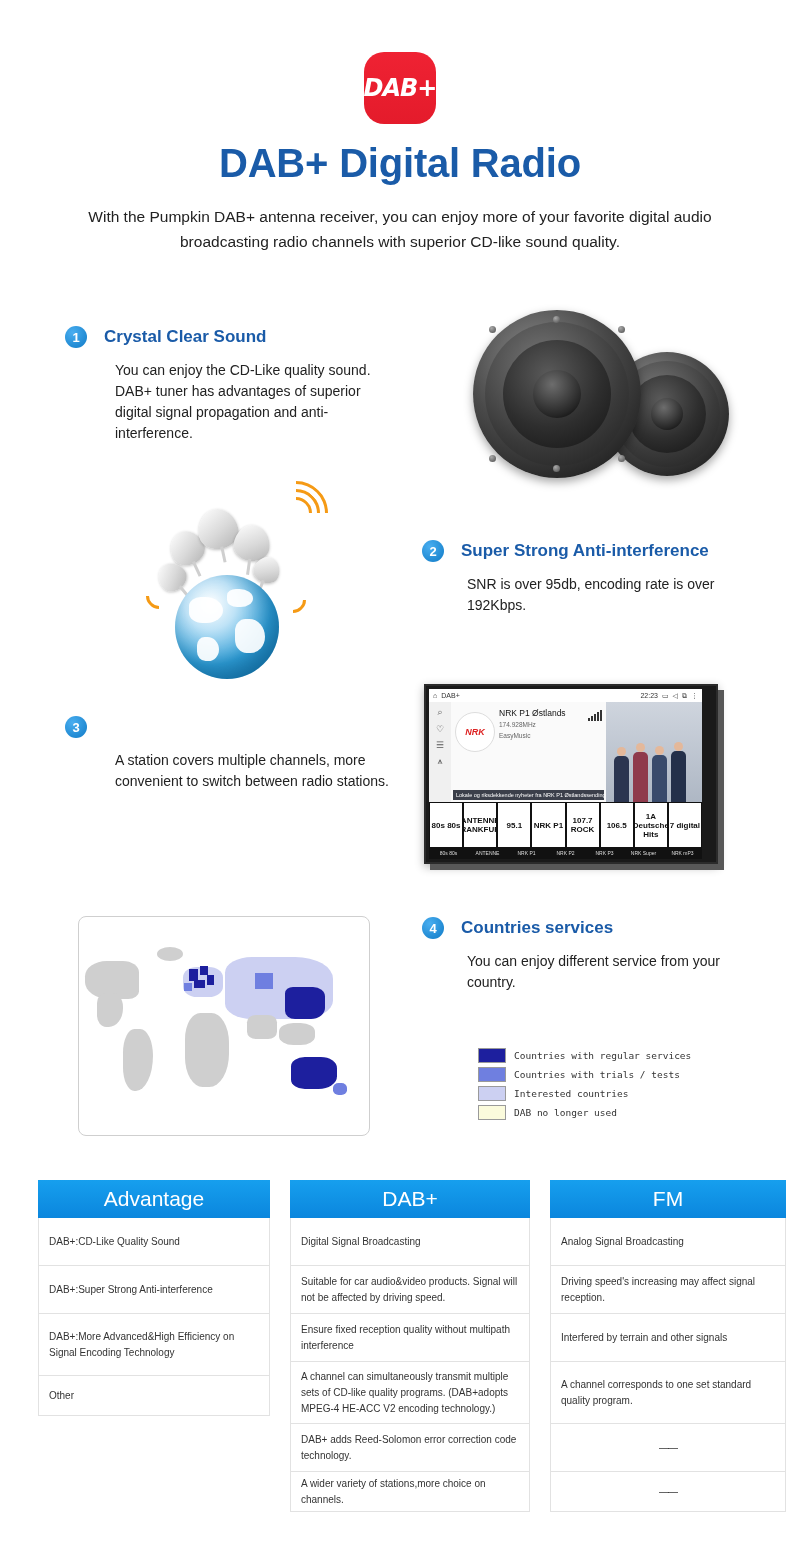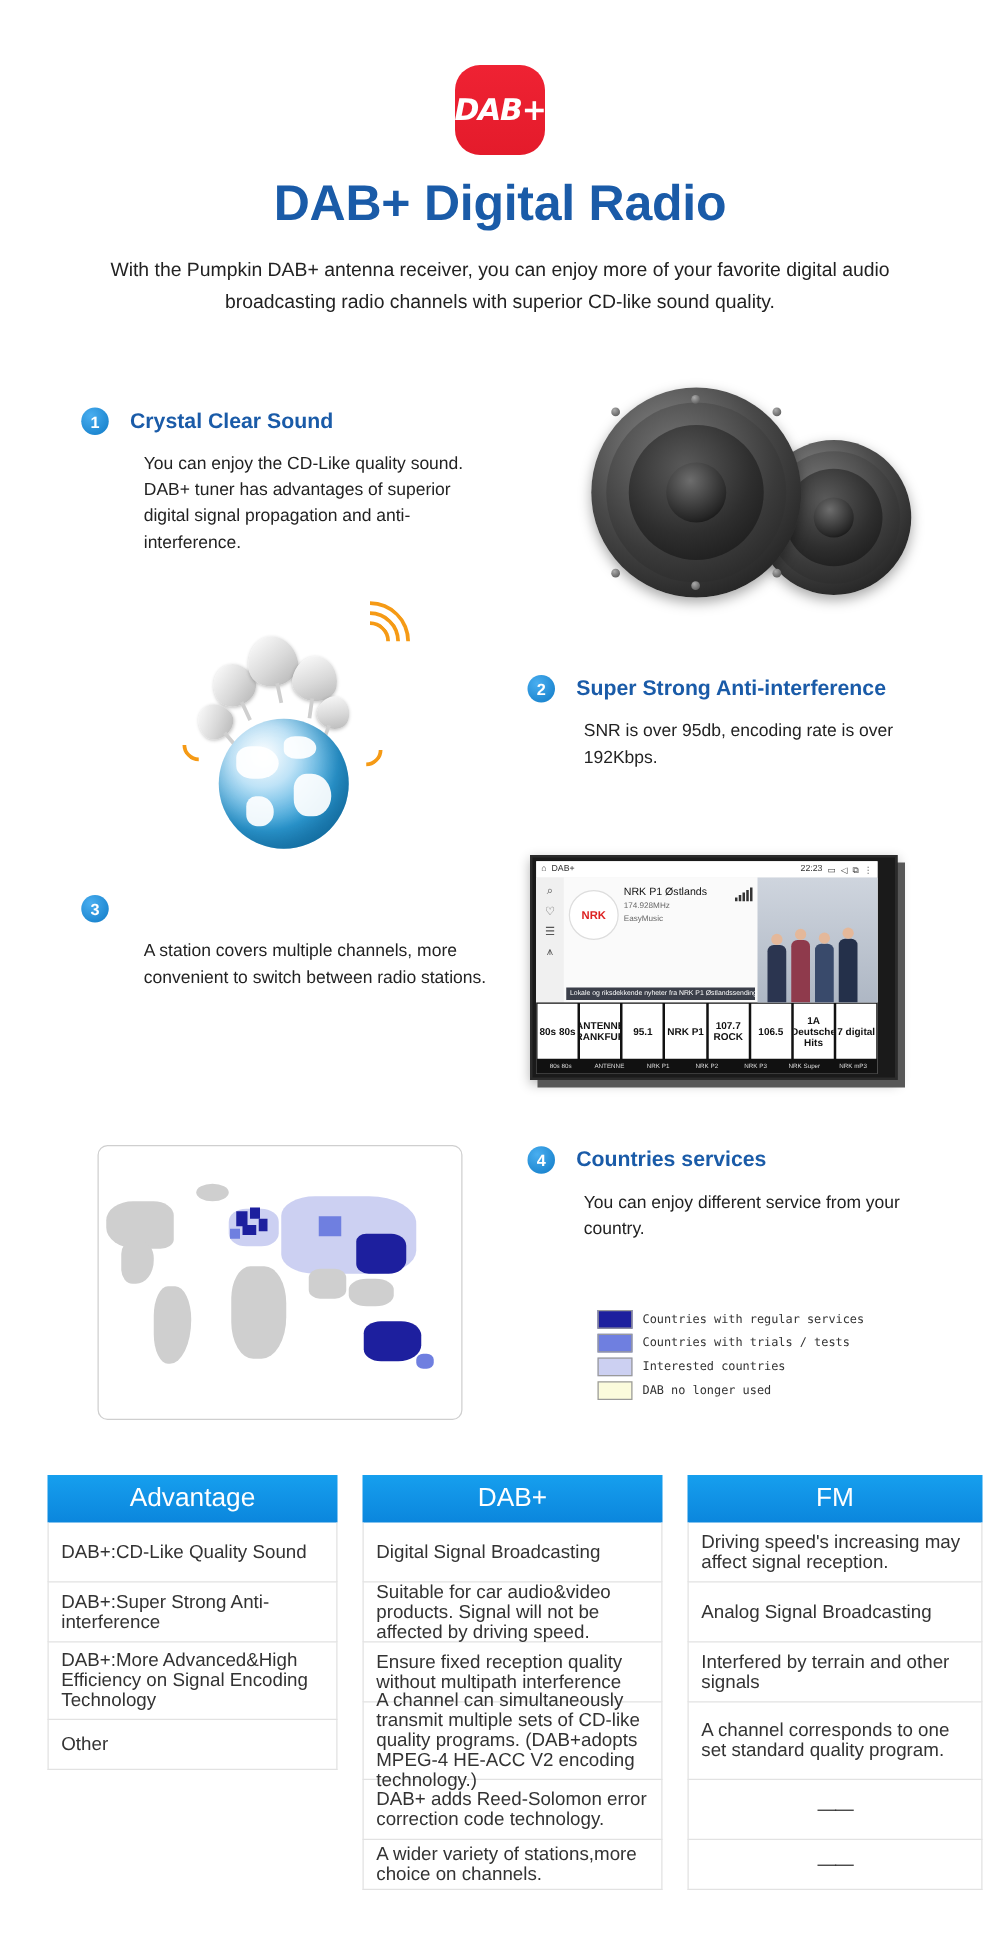--- a/index.html
+++ b/index.html
@@ -253,20 +253,21 @@
     width: 38px; height: 38px;
     border-radius: 50%;
     background: #ffffff;
     border: 1px solid #ddd;
     display: flex;
     align-items: center;
     justify-content: center;
     font-size: 9px;
     font-weight: bold;
     color: #d22;
+    font-style: italic;
   }
   .hu-station {
     margin-left: 46px;
     font-size: 8.5px;
     color: #111;
     line-height: 11px;
   }
   .hu-station .freq { font-size: 6.5px; color: #666; }
   .hu-bars {
     position: absolute;
@@ -403,21 +404,21 @@
     color: #fff;
     text-align: center;
     font-size: 21px;
     height: 38px;
     line-height: 38px;
   }
   .tcell {
     border-bottom: 1px solid #e2e2e2;
     border-left: 1px solid #e2e2e2;
     border-right: 1px solid #e2e2e2;
-    font-size: 15px;
+    font-size: 10px;
     line-height: 16px;
     color: #333;
     padding: 8px 10px;
     box-sizing: border-box;
     display: flex;
     align-items: center;
   }
   .tcell.c { justify-content: center; text-align: center; }
   .h48 { height: 48px; }
   .h62 { height: 62px; }
@@ -642,21 +643,21 @@
     <div class="tcell h48">Digital Signal Broadcasting</div>
     <div class="tcell h48">Suitable for car audio&amp;video products. Signal will not be affected by driving speed.</div>
     <div class="tcell h48">Ensure fixed reception quality without multipath interference</div>
     <div class="tcell h62">A channel can simultaneously transmit multiple sets of CD-like quality programs. (DAB+adopts MPEG-4 HE-ACC V2 encoding technology.)</div>
     <div class="tcell h48">DAB+ adds Reed-Solomon error correction code technology.</div>
     <div class="tcell h40">A wider variety of stations,more choice on channels.</div>
   </div>
 
   <div class="tcol col-fm">
     <div class="thead">FM</div>
+    <div class="tcell h48">Analog Signal Broadcasting</div>
     <div class="tcell h48">Driving speed's increasing may affect signal reception.</div>
-    <div class="tcell h48">Analog Signal Broadcasting</div>
     <div class="tcell h48">Interfered by terrain and other signals</div>
     <div class="tcell h62">A channel corresponds to one set standard quality program.</div>
     <div class="tcell h48 c dash">——</div>
     <div class="tcell h40 c dash">——</div>
   </div>
 
 </div>
 
 </body></html>

